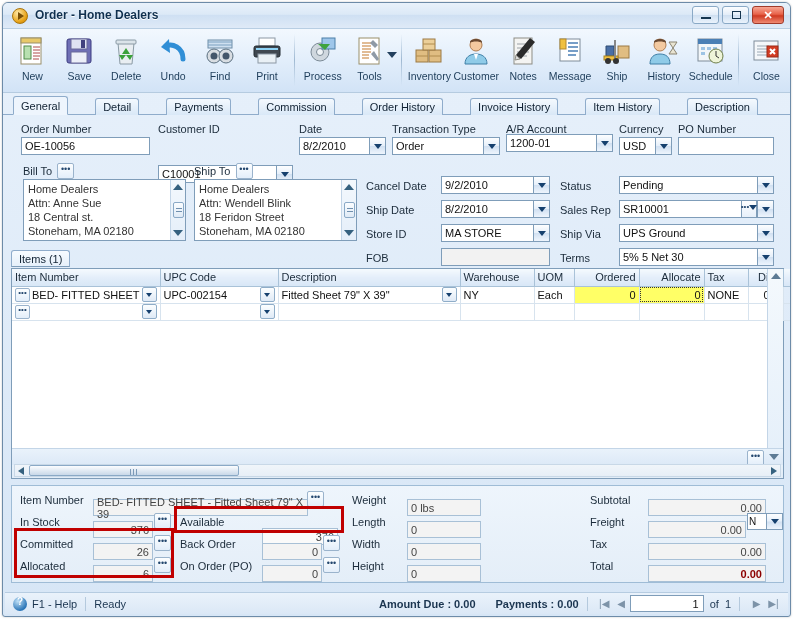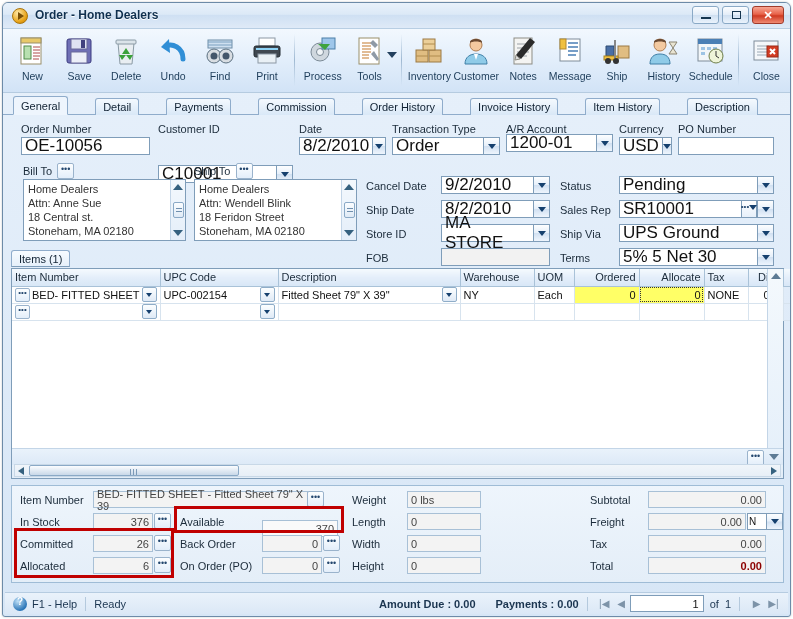--- a/index.html
+++ b/index.html
@@ -83,21 +83,21 @@
     background: linear-gradient(to bottom,#f4f9fe,#d9e8f7);
     display:flex;align-items:center; margin-right:2px; cursor:pointer; position:relative; z-index:1;
   }
   .tab.active { height:19px; background:#eef5fd; z-index:3; border-bottom:1px solid #eef5fd; font-weight:normal;}
 
   
   .panel { position:absolute; left:8px; top:115px; width:773px; height:360px; }
   .lbl { font-size:11px; color:#1b2b3a; }
   .field {
     height:18px; background:#fff; border:1px solid #7f9db9;
-    font-size:17px; color:#111; padding:1px 3px; display:flex; align-items:center;
+    font-size:11px; color:#111; padding:1px 3px; display:flex; align-items:center;
   }
   .field.ro { background:#f2f2f2; color:#555; }
   .combo { position:relative; display:flex; }
   .combo .field { flex:1 1 auto; border-right:none; }
   .dd {
     width:17px; height:18px; border:1px solid #7f9db9;
     background: linear-gradient(to bottom,#fdfeff 0%,#e7f0fa 47%,#d2e1f2 53%,#eef5fd 100%);
     display:flex;align-items:center;justify-content:center; cursor:pointer;
   }
   .dd:after{content:"";width:0;height:0;border-left:4px solid transparent;border-right:4px solid transparent;border-top:5px solid #15406e;}
@@ -168,21 +168,21 @@
   .hsb .thumb:after{content:"";position:absolute;left:50%;top:3px;margin-left:-4px;width:8px;height:6px;
      background:repeating-linear-gradient(to right,#7c9ab7 0 1px, transparent 1px 3px);}
   .hsb .la, .hsb .ra { position:absolute; top:2px; width:0;height:0;border-top:4.5px solid transparent;border-bottom:4.5px solid transparent;}
   .hsb .la{ left:3px; border-right:6px solid #35617f;}
   .hsb .ra{ right:3px; border-left:6px solid #35617f;}
 
   
   .bottom { position:absolute; left:8px; top:482px; width:773px; height:98px;
      border:1px solid #9fbcd6; background:linear-gradient(to bottom,#eef5fc,#e4eef8); }
   .bfield { height:17px; background:#f3f3f3; border:1px solid #a8c0d6; font-size:11px;
-     color:#444; padding:0 3px; display:flex; align-items:center; }
+     color:#444; padding:0 3px; display:flex; align-items:center;margin-top:8px; }
   .bfield.r { justify-content:flex-end; }
   .bfield.white { background:#fafafa; }
   .redbox { position:absolute; border:3px solid #c00000; pointer-events:none; }
   .totval { color:#8b0000; font-weight:bold; }
 
   
   .statusbar {
     position:absolute; left:2px; right:2px; bottom:2px; height:22px;
     background:linear-gradient(to bottom,#eaf2fb,#dbe8f6);
     border-top:1px solid #b6cce1; display:flex; align-items:center; font-size:11px; color:#1b3550;

